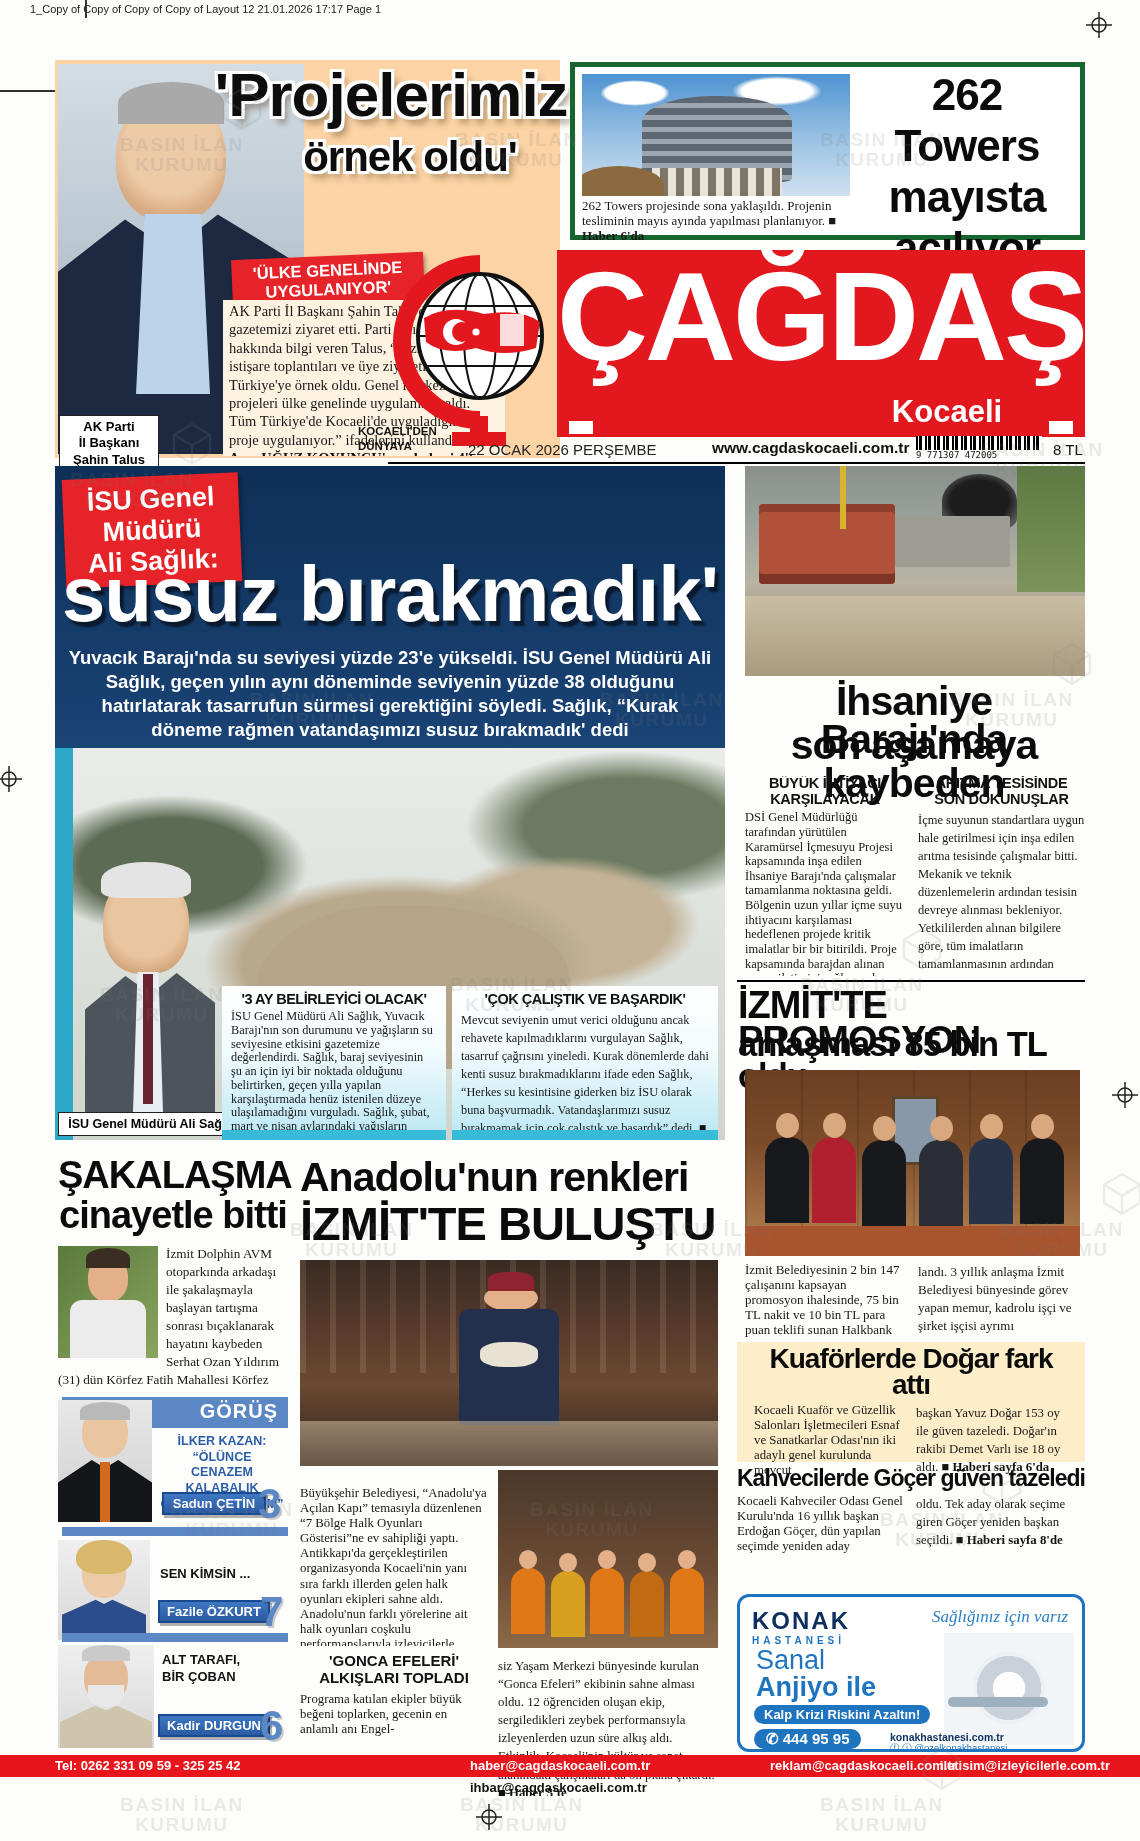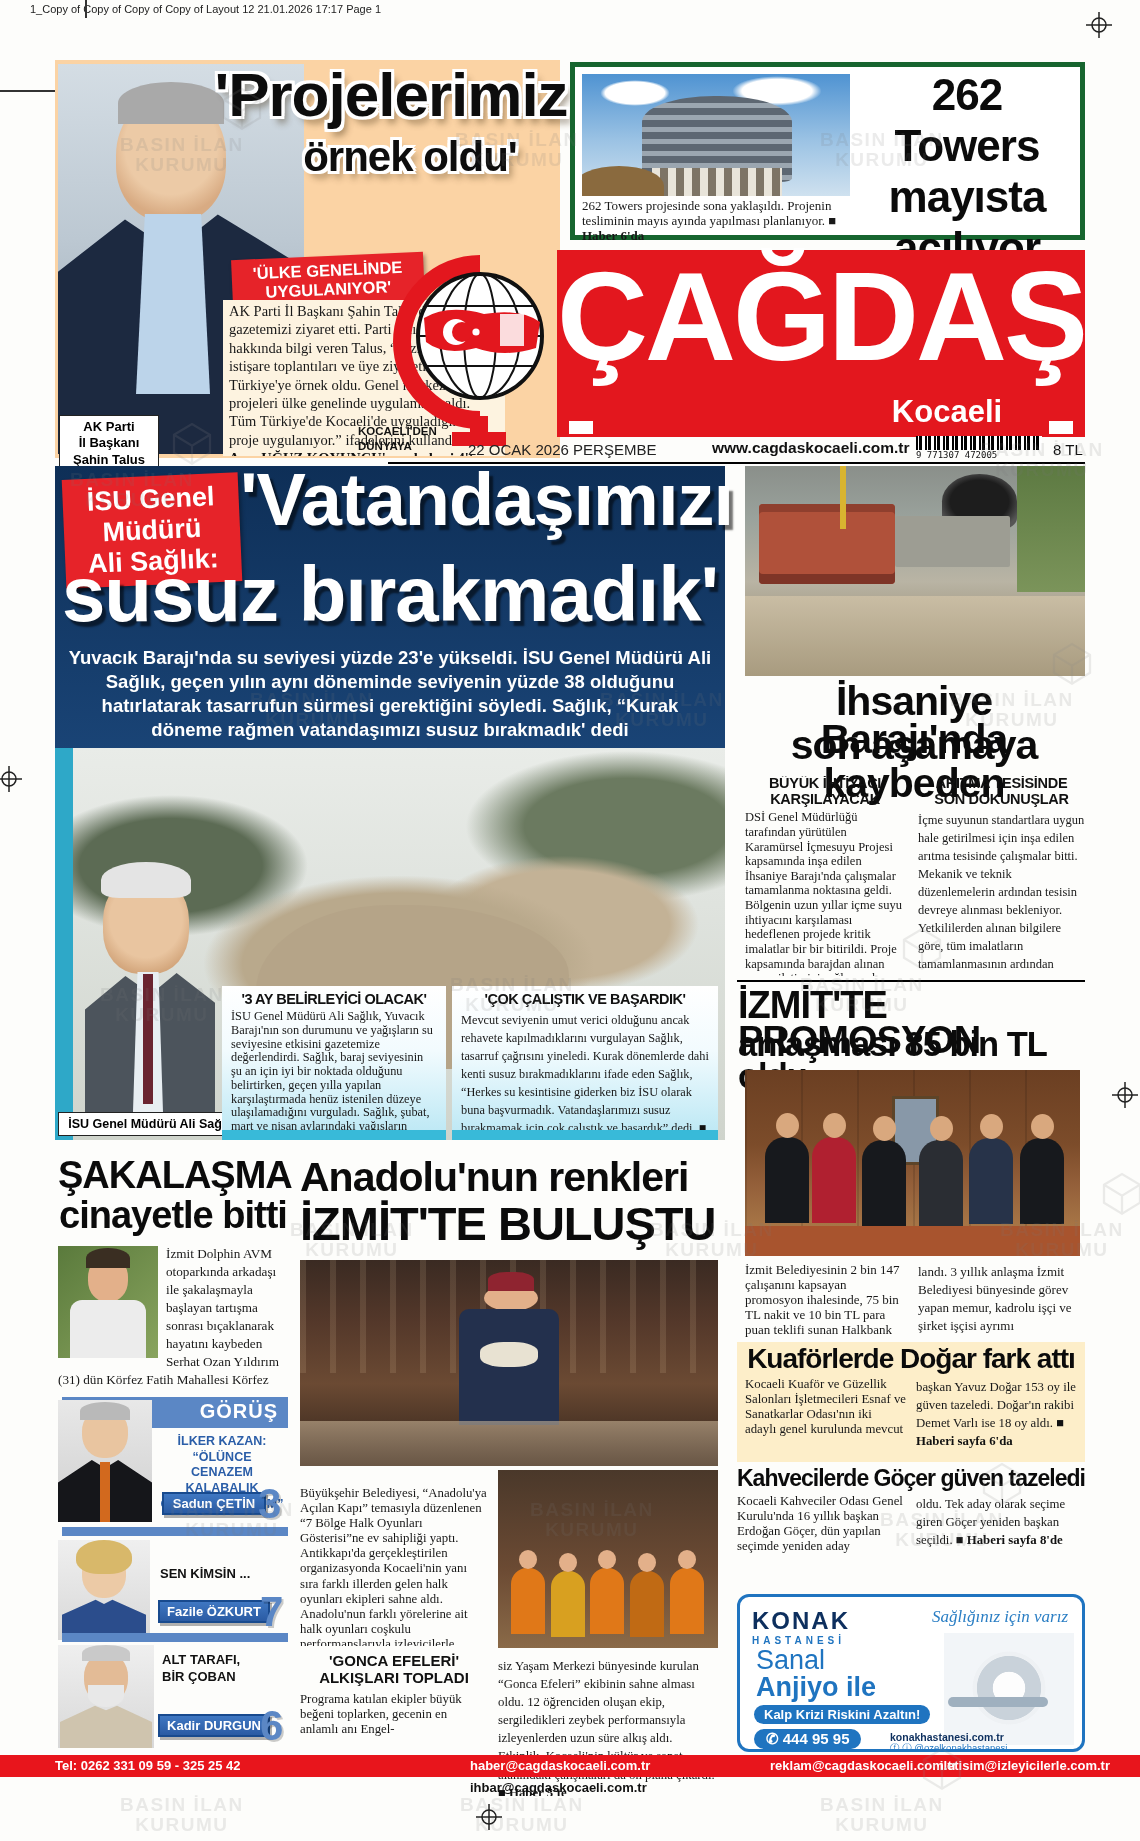--- a/index.html
+++ b/index.html
@@ -135,21 +135,20 @@
       radial-gradient(30% 25% at 75% 45%,#c3b296 0 55%,rgba(195,178,150,0) 70%),
       radial-gradient(35% 30% at 15% 30%,#5c6b54 0 40%,rgba(92,107,84,0) 60%),
       radial-gradient(45% 35% at 85% 20%,#6b7a60 0 35%,rgba(107,122,96,0) 55%),
       linear-gradient(180deg,#e9ece8 0%,#dfe3de 40%,#cfd4cc 100%)">
     <div class="abs" style="left:28%;top:40%;width:48%;height:42%;background:#b5a488;border-radius:45% 55% 40% 60%/55% 45% 60% 40%"></div>
   </div>
   <div class="abs" style="left:0;top:282px;width:18px;height:392px;background:#2ea8c8"></div>
   <div class="redkicker" style="left:9px;top:10px;width:172px;padding:8px 2px;font-size:27px;line-height:1.15;white-space:pre-line">İSU Genel
 Müdürü
 Ali Sağlık:</div>
-  <div class="hl navyhl" style="position:absolute;left:185px;top:0px;width:485px;font-size:74px;text-align:center">'Vatandaşımızı</div>
   <div class="hl navyhl" style="position:absolute;left:2px;top:92px;width:666px;font-size:78px;text-align:center">susuz bırakmadık'</div>
   <div class="abs" style="left:10px;top:180px;width:650px;height:100px;color:#fff;font-weight:700;font-size:18.5px;line-height:1.3;text-align:center;overflow:hidden">Yuvacık Barajı'nda su seviyesi yüzde 23'e yükseldi. İSU Genel Müdürü Ali Sağlık, geçen yılın aynı döneminde seviyenin yüzde 38 olduğunu hatırlatarak tasarrufun sürmesi gerektiğini söyledi. Sağlık, “Kurak döneme rağmen vatandaşımızı susuz bırakmadık' dedi</div>
   <div class="photo" style="left:30px;top:394px;width:130px;height:252px;background:linear-gradient(180deg,rgba(0,0,0,0) 0,rgba(0,0,0,0) 100%)">
     <div class="abs" style="left:18px;top:14px;width:86px;height:100px;background:radial-gradient(60% 55% at 50% 45%,#e9c5a0 0 70%,#d3a67c 100%);border-radius:46% 46% 42% 42%"></div>
     <div class="abs" style="left:16px;top:2px;width:90px;height:36px;background:#e4e4e4;border-radius:50% 50% 20% 20%"></div>
     <div class="abs" style="left:-14px;top:104px;width:160px;height:150px;background:#4c545c;clip-path:polygon(0 38%,34% 8%,50% 20%,66% 6%,100% 34%,100% 100%,0 100%)"></div>
     <div class="abs" style="left:48px;top:112px;width:30px;height:140px;background:#e8eef2;clip-path:polygon(15% 0,85% 0,100% 100%,0 100%)"></div>
     <div class="abs" style="left:58px;top:114px;width:10px;height:130px;background:#6a2430"></div>
   </div>
   <div class="capbox" style="left:3px;top:646px;width:182px;padding:4px 2px;font-size:12.5px">İSU Genel Müdürü Ali Sağlık</div>
@@ -197,21 +196,21 @@
   <span class="fig" style="left:52%;bottom:16%;background:#2a2d33"></span>
   <span class="fig" style="left:67%;bottom:17%;background:#273349"></span>
   <span class="fig" style="left:82%;bottom:17%"></span>
   <div class="abs" style="left:0;bottom:0;width:100%;height:16%;background:#a8542e"></div>
 </div>
 <div class="abs serifbody" style="left:745px;top:1262px;width:160px;height:76px;font-size:13px;line-height:1.16;overflow:hidden">İzmit Belediyesinin 2 bin 147 çalışanını kapsayan promosyon ihalesinde, 75 bin TL nakit ve 10 bin TL para puan teklifi sunan Halkbank ile sözleşme imza-</div>
 <div class="abs" style="left:918px;top:1262px;width:167px;height:76px;overflow:hidden">
   <span class="serifbody" style="font-size:13px;line-height:1.16">landı. 3 yıllık anlaşma İzmit Belediyesi bünyesinde görev yapan memur, kadrolu işçi ve şirket işçisi ayrımı yapılmaksızın tüm çalışanları kapsıyor. </span>
 </div>
 
-<div class="abs" style="left:737px;top:1342px;width:348px;height:120px;background:#fdeec9;padding:4px 8px;box-sizing:border-box">
+<div class="abs" style="left:737px;top:1342px;width:348px;height:120px;background:#fdeec9;padding:4px 17px;box-sizing:border-box">
   <div class="hl" style="font-size:28px;text-align:center">Kuaförlerde Doğar fark attı</div>
   <div style="display:flex;gap:10px;margin-top:5px">
     <div class="serifbody" style="width:50%;font-size:12.8px">Kocaeli Kuaför ve Güzellik Salonları İşletmecileri Esnaf ve Sanatkarlar Odası'nın iki adaylı genel kurulunda mevcut</div>
     <div style="width:50%"><span class="serifbody" style="font-size:12.8px">başkan Yavuz Doğar 153 oy ile güven tazeledi. Doğar'ın rakibi Demet Varlı ise 18 oy aldı. </span><span class="byline" style="font-size:12.8px">■ Haberi sayfa 6'da</span></div>
   </div>
 </div>
 
 <div class="abs" style="left:737px;top:1468px;width:348px">
   <div class="hl" style="font-size:23px;text-align:left">Kahvecilerde Göçer güven tazeledi</div>
   <div style="display:flex;gap:10px;margin-top:5px">

